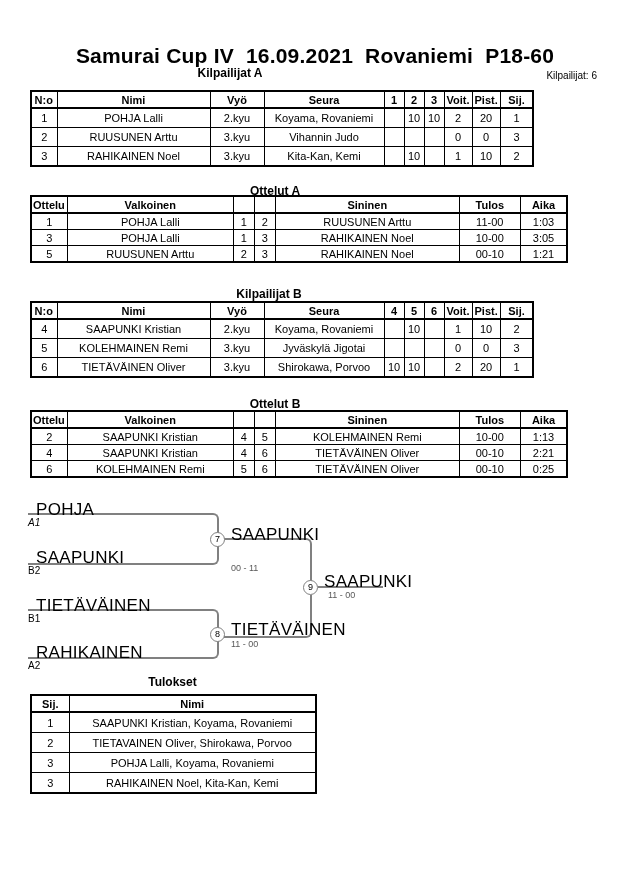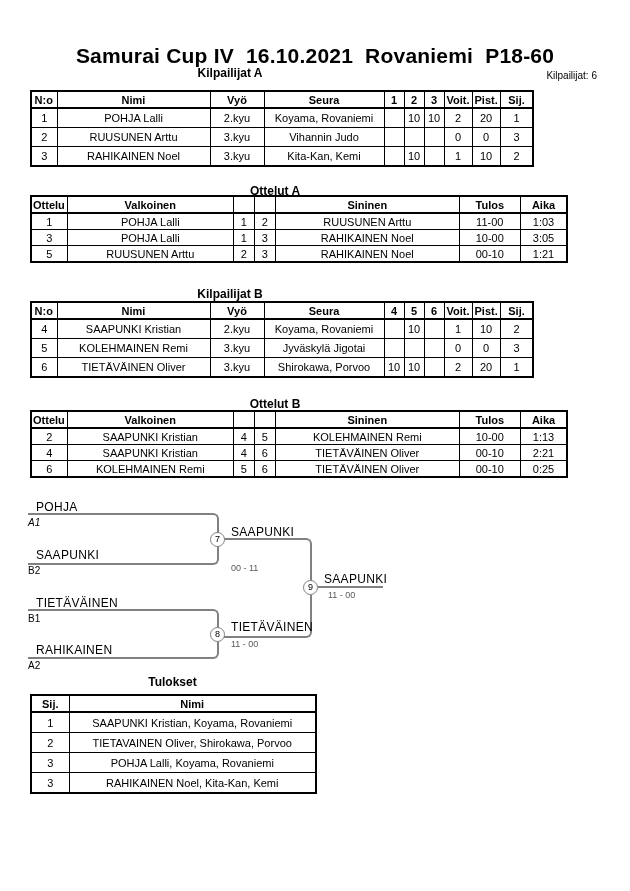--- a/index.html
+++ b/index.html
@@ -19,30 +19,30 @@
   .c{text-align:center;}
   .thickL{border-left:2px solid #000;}
   .noB{border-left:none;border-right:none;}
   th.hleft{text-align:center;border-right:none;overflow:visible;padding-left:1px;}
   
   .bk{position:absolute;left:0;top:0;width:630px;height:0;overflow:visible;}
   .bk > div{position:absolute;}
   .bk-top{border-top:2px solid #808080;border-right:2px solid #808080;border-top-right-radius:6px;}
   .bk-bot{border-bottom:2px solid #808080;border-right:2px solid #808080;border-bottom-right-radius:6px;}
   .bk-h{border-top:2px solid #808080;}
-  .bk-name{font-size:12px;letter-spacing:.3px;}
+  .bk-name{font-size:17px;letter-spacing:.3px;}
   .bk-seed{font-size:10px;}
   .bk-score{font-size:9px;color:#595959;}
   .bk-circle{width:13px;height:13px;border:1px solid #808080;border-radius:50%;background:#fff;
              font-size:9px;line-height:13px;text-align:center;z-index:2;}
 </style>
 </head>
 <body>
 
-<div class="abs title">Samurai Cup IV  16.10.2021  Rovaniemi  P18-60</div>
+<div class="abs title">Samurai Cup IV  16.09.2021  Rovaniemi  P18-60</div>
 <div class="abs count">Kilpailijat: 6</div>
 
 <div class="abs sec" style="left:0;top:66px;width:460px;">Kilpailijat A</div>
 <table class="grid pool" style="left:30px;top:90px;">
   <colgroup>
       <col style="width:26px">
       <col style="width:153px">
       <col style="width:54px">
       <col style="width:120px">
       <col style="width:20px">
@@ -152,21 +152,21 @@
       <td class="l">RUUSUNEN Arttu</td>
       <td class="c">2</td>
       <td class="c">3</td>
       <td class="l">RAHIKAINEN Noel</td>
       <td class="c">00-10</td>
       <td class="c">1:21</td>
     </tr>
   </tbody>
 </table>
 
-<div class="abs sec" style="left:0;top:287px;width:460px;">Kilpailijat B</div>
+<div class="abs sec" style="left:0;top:287px;width:460px;padding-left:39px;">Kilpailijat B</div>
 <table class="grid pool" style="left:30px;top:301px;">
   <colgroup>
       <col style="width:26px">
       <col style="width:153px">
       <col style="width:54px">
       <col style="width:120px">
       <col style="width:20px">
       <col style="width:20px">
       <col style="width:20px">
       <col style="width:22px">

